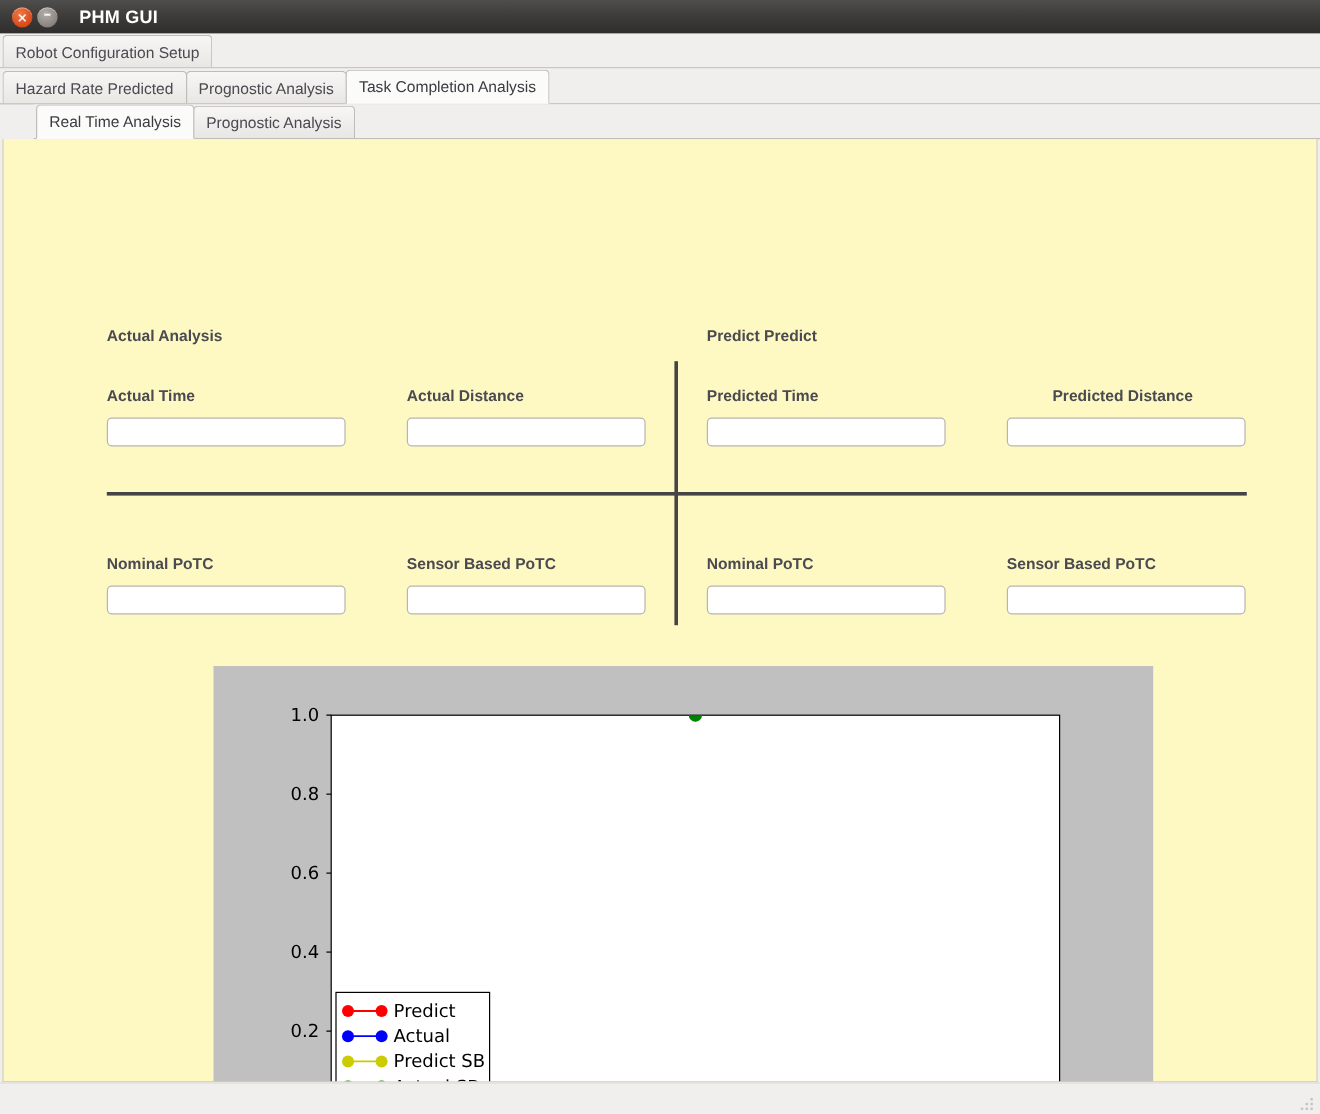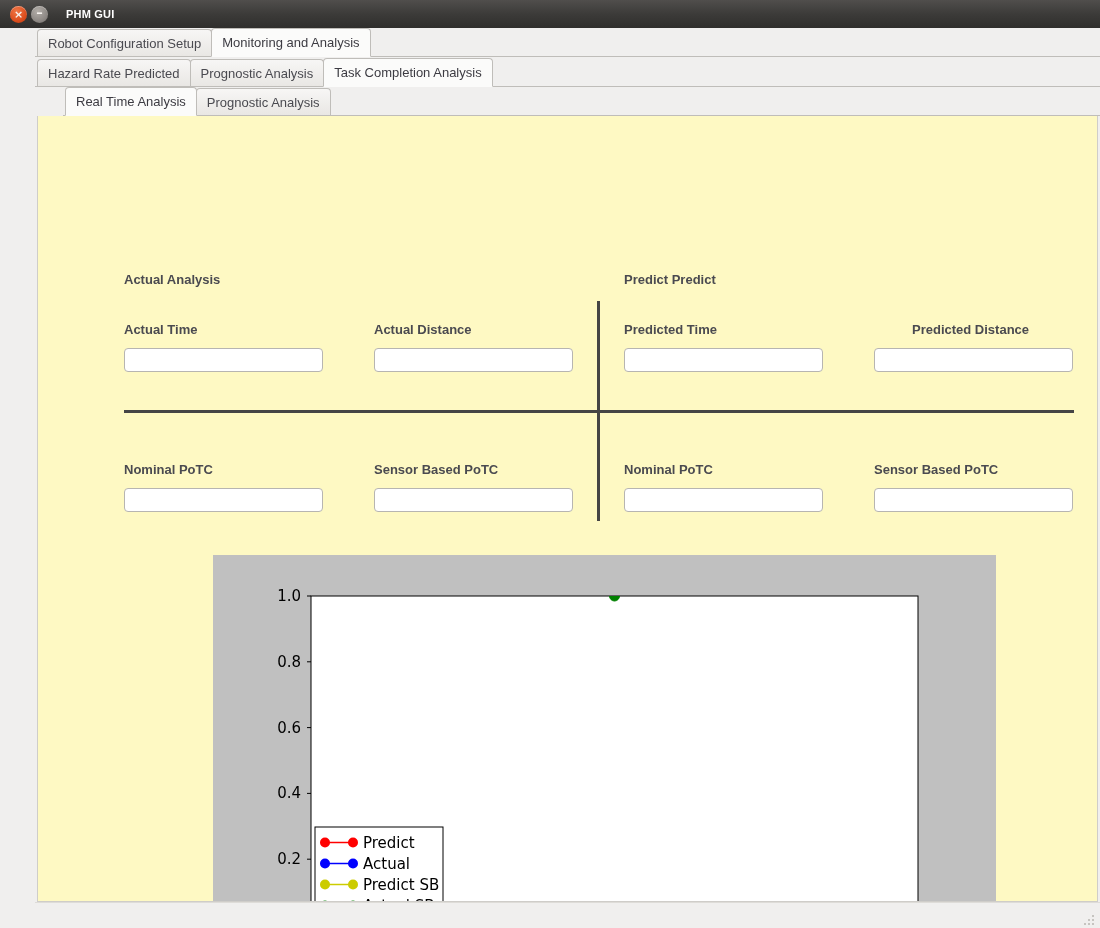--- a/index.html
+++ b/index.html
@@ -32,29 +32,29 @@
   .win-min {
     background: radial-gradient(circle at 40% 32%, #b3aea9 0%, #8d8884 62%, #6f6a66 100%);
     box-shadow: inset 0 1px 0 rgba(255,255,255,.3);
   }
   .win-btn .glyph {
     color: #f7f3ef; font-size: 11px; line-height: 1;
     font-family: "DejaVu Sans", sans-serif; font-weight: bold;
   }
   .win-min .glyph { font-size: 13px; margin-top: -3px; }
   .titlebar .title {
-    color: #ffffff; font-size: 11px; font-weight: bold;
+    color: #ffffff; font-size: 15px; font-weight: bold;
     margin-left: 18px; letter-spacing: .2px;
   }
 
   
   .window-body {
     height: 900px;
     background: #f0efee;
-    display: flex; flex-direction: column; padding-left: 35px;
+    display: flex; flex-direction: column;
   }
 
   
   .tabbar {
     display: flex; align-items: flex-end;
     background: #f0efee;
     position: relative;
     padding-left: 2px;
   }
   .tabbar.level1 { height: 29px; border-bottom: 1px solid #bfbdb9; }
@@ -167,21 +167,20 @@
   <div class="win-btn win-min">
     <span class="glyph">–</span>
   </div>
   <div class="title">PHM GUI</div>
 </div>
 
 <div class="window-body">
 
   <div class="tabbar level1">
     <div class="tab">Robot Configuration Setup</div>
-    <div class="tab selected">Monitoring and Analysis</div>
   </div>
 
   <div class="tabbar level2">
     <div class="tab">Hazard Rate Predicted</div>
     <div class="tab">Prognostic Analysis</div>
     <div class="tab selected">Task Completion Analysis</div>
   </div>
 
   <div class="tabbar level3">
     <div class="tab selected">Real Time Analysis</div>

